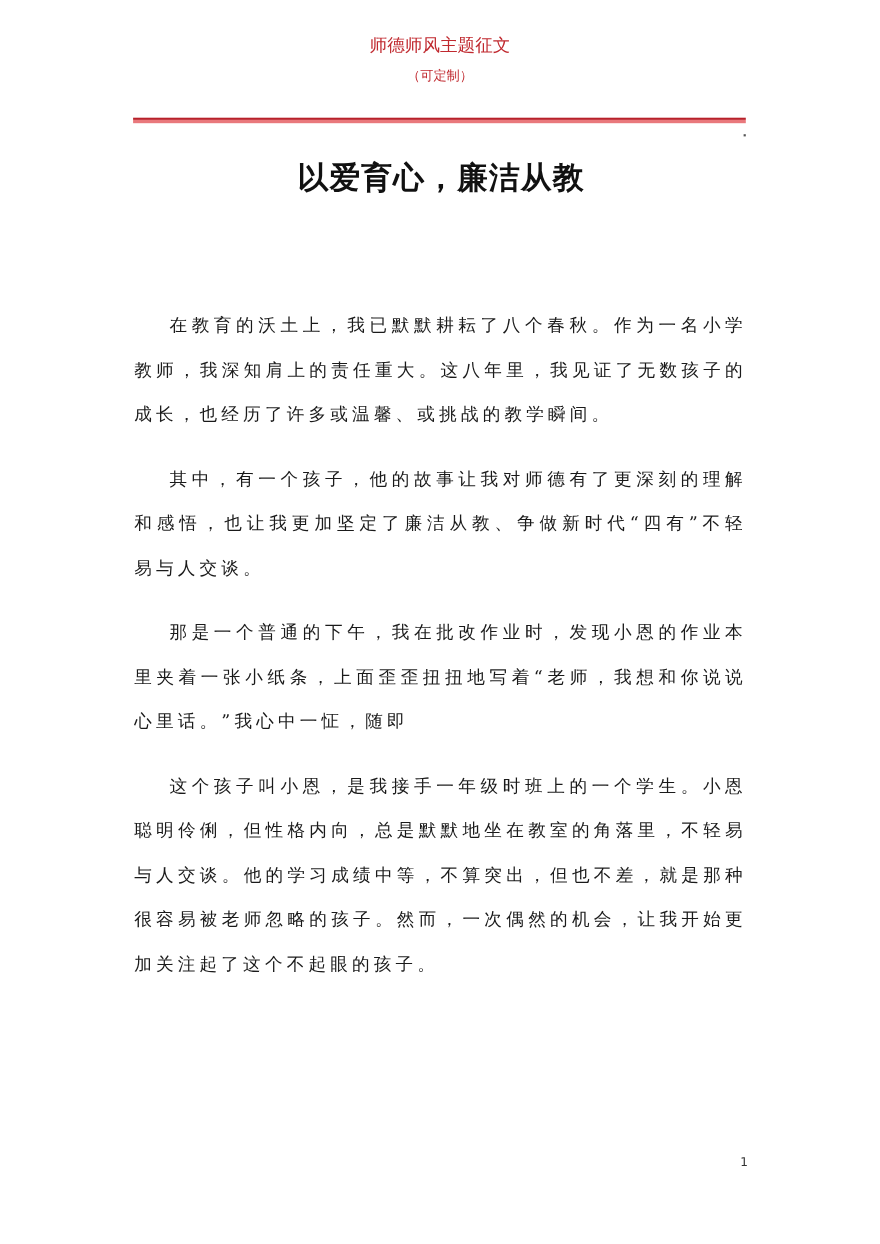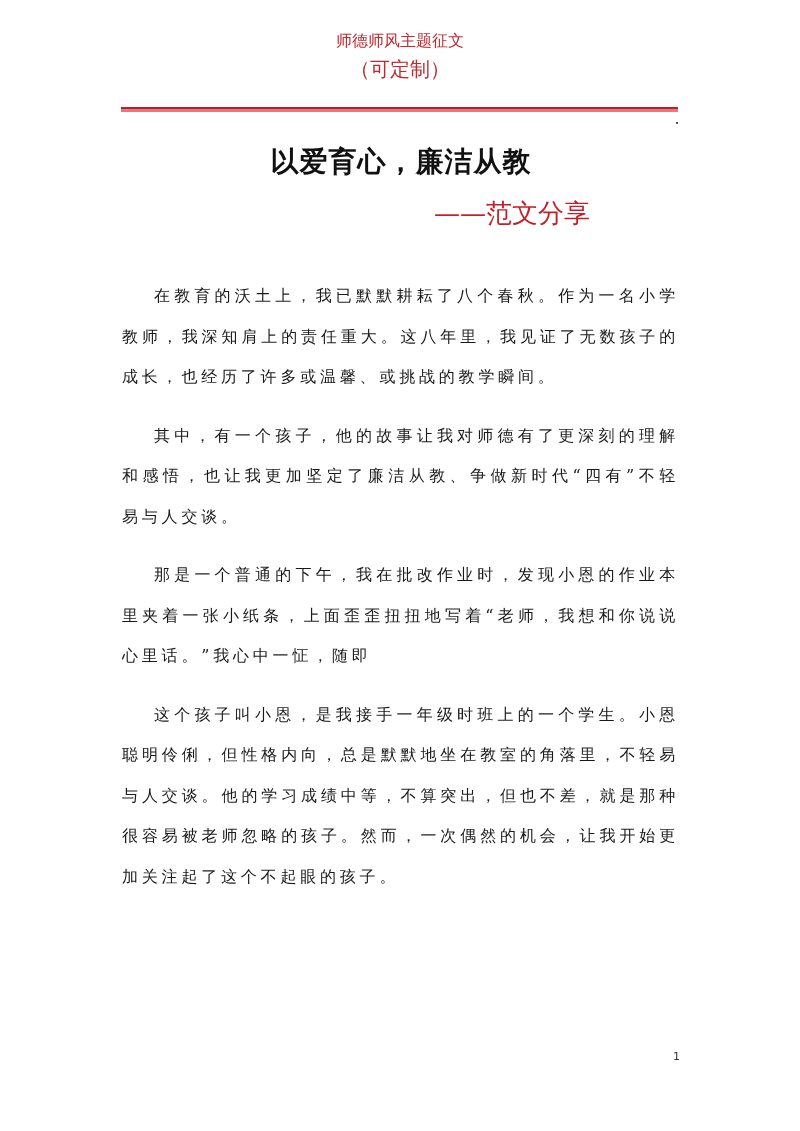--- a/index.html
+++ b/index.html
@@ -1,21 +1,21 @@
 <!DOCTYPE html>
 <html><head>
   <meta charset="utf-8">
   <style>
     html, body { margin: 0; padding: 0; background: #ffffff; }
     body { width: 800px; height: 1131px; position: relative; overflow: hidden; }
     .page { position: absolute; left: 0; top: 0; width: 712px; height: 1131px; background: #fff; }
     .header { position: absolute; left: 0; top: 30px; width: 800px; text-align: center;
       font-family: "DejaVu Serif", serif; color: #c0292f; }
     .header .h1 { font-size: 16px; line-height: 22px; height: 22px; }
-    .header .h2 { font-size: 20px; line-height: 22px; height: 22px; margin-top: 6px; }
+    .header .h2 { font-size: 12px; line-height: 22px; height: 22px; margin-top: 6px; }
     .rule { position: absolute; left: 121px; width: 557px; }
     .rule.dark { top: 107px; height: 2px; background: #b8212a; }
     .rule.light { top: 109px; height: 3px; background: #e9787c; }
     .dot { position: absolute; left: 676px; top: 122px; width: 2px; height: 2px; background: #555; }
     .title { position: absolute; left: 16px; top: 143px; width: 800px; text-align: center;
       font-family: "DejaVu Serif", serif; font-weight: bold; font-size: 28px; color: #111;
       letter-spacing: 1px; padding-right: 30px; box-sizing: border-box; }
     .subtitle { position: absolute; right: 122px; top: 196px; font-family: "DejaVu Serif", serif;
       font-size: 26px; color: #c41f26; }
     .body { position: absolute; left: 122px; top: 276px; width: 557px;
@@ -31,21 +31,20 @@
 <div class="page">
   <div class="header">
     <div class="h1">师德师风主题征文</div>
     <div class="h2">（可定制）</div>
   </div>
   <div class="rule dark"></div>
   <div class="rule light"></div>
   <div class="dot"></div>
 
   <div class="title">以爱育心，廉洁从教</div>
-  <div class="subtitle">——范文分享</div>
 
   <div class="body">
     <p class="para">在教育的沃土上，我已默默耕耘了八个春秋。作为一名小学教师，我深知肩上的责任重大。这八年里，我见证了无数孩子的成长，也经历了许多或温馨、或挑战的教学瞬间。</p>
     <p class="para">其中，有一个孩子，他的故事让我对师德有了更深刻的理解和感悟，也让我更加坚定了廉洁从教、争做新时代“四有”不轻易与人交谈。</p>
     <p class="para">那是一个普通的下午，我在批改作业时，发现小恩的作业本里夹着一张小纸条，上面歪歪扭扭地写着“老师，我想和你说说心里话。”我心中一怔，随即</p>
     <p class="para">这个孩子叫小恩，是我接手一年级时班上的一个学生。小恩聪明伶俐，但性格内向，总是默默地坐在教室的角落里，不轻易与人交谈。他的学习成绩中等，不算突出，但也不差，就是那种很容易被老师忽略的孩子。然而，一次偶然的机会，让我开始更加关注起了这个不起眼的孩子。</p>
   </div>
 
   <div class="pagenum">1</div>
 </div>

